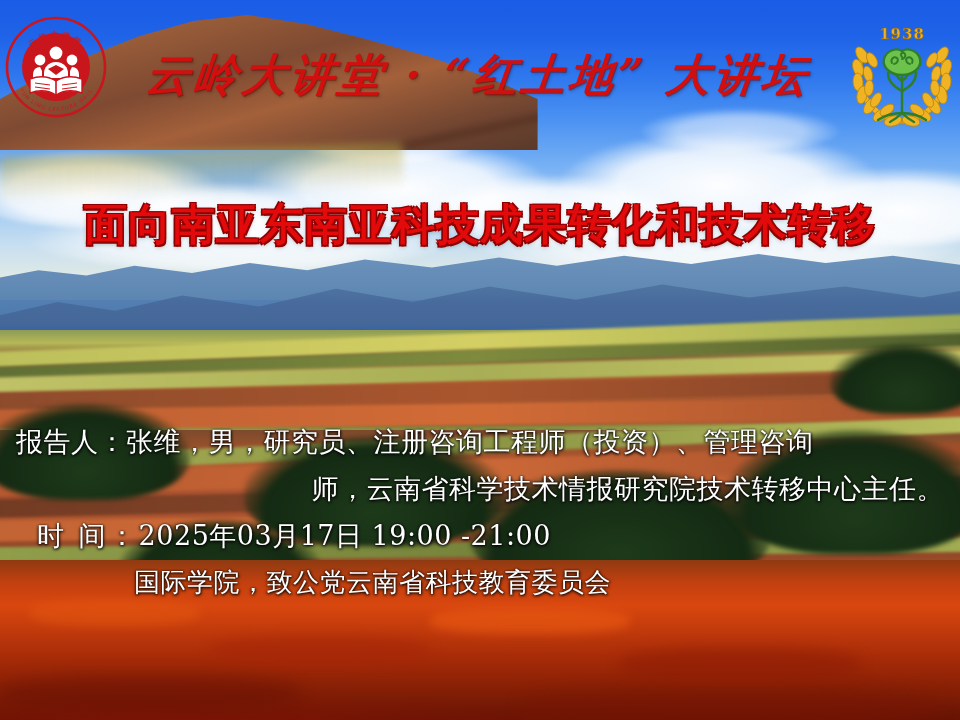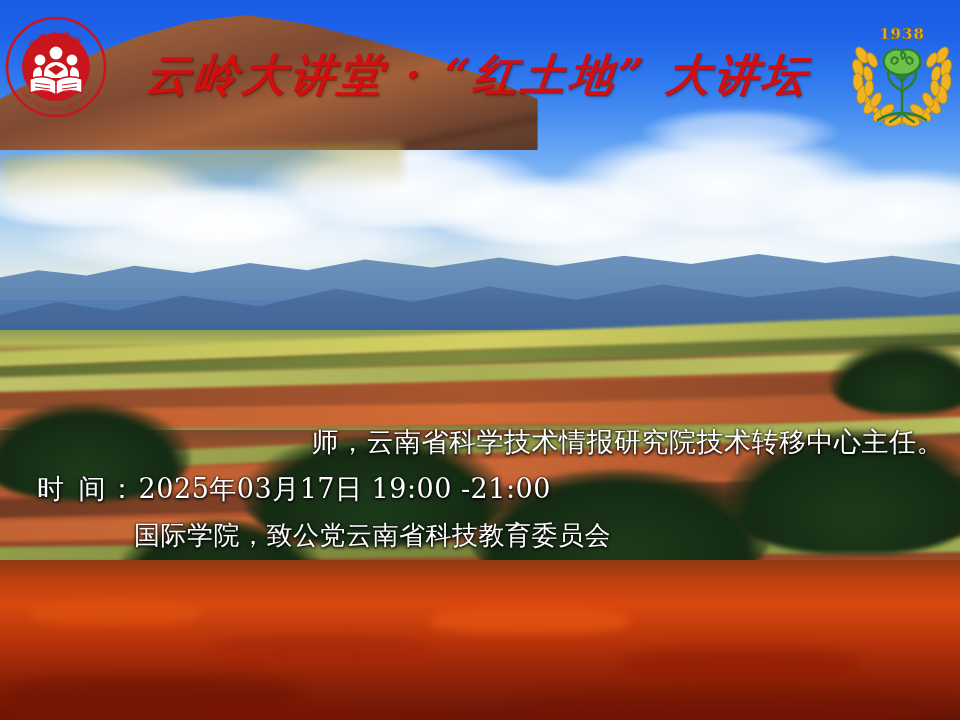--- a/index.html
+++ b/index.html
@@ -361,22 +361,26 @@
           <path d="M54 96 C 44 96, 36 99, 30 103"></path>
           <path d="M54 96 C 64 96, 72 99, 78 103"></path>
           <path d="M54 96 C 50 100, 46 103, 42 105"></path>
           <path d="M54 96 C 58 100, 62 103, 66 105"></path>
         </g>
         <text x="54" y="22" text-anchor="middle" font-size="15" font-weight="bold" fill="#f0b323" stroke="#9a6b06" stroke-width="0.6" font-family="'DejaVu Serif',serif" letter-spacing="1">1938</text>
       </svg>
     </div>
   </div>
 
+  <div id="main-title">面向南亚东南亚科技成果转化和技术转移</div>
 
   <div id="details">
+    <div class="det-line">
+      <span>报告人：</span><span>张维，男，研究员、注册咨询工程师（投资）、管理咨询</span>
+    </div>
     <div class="det-line indent-1">师，云南省科学技术情报研究院技术转移中心主任。</div>
     <div class="det-line">
       <span class="spaced">时 间：</span><span>2025年03月17日    19:00 -21:00</span>
     </div>
     <div class="det-line small indent-2">国际学院，致公党云南省科技教育委员会</div>
   </div>
 
 </div>
 
 </body></html>

